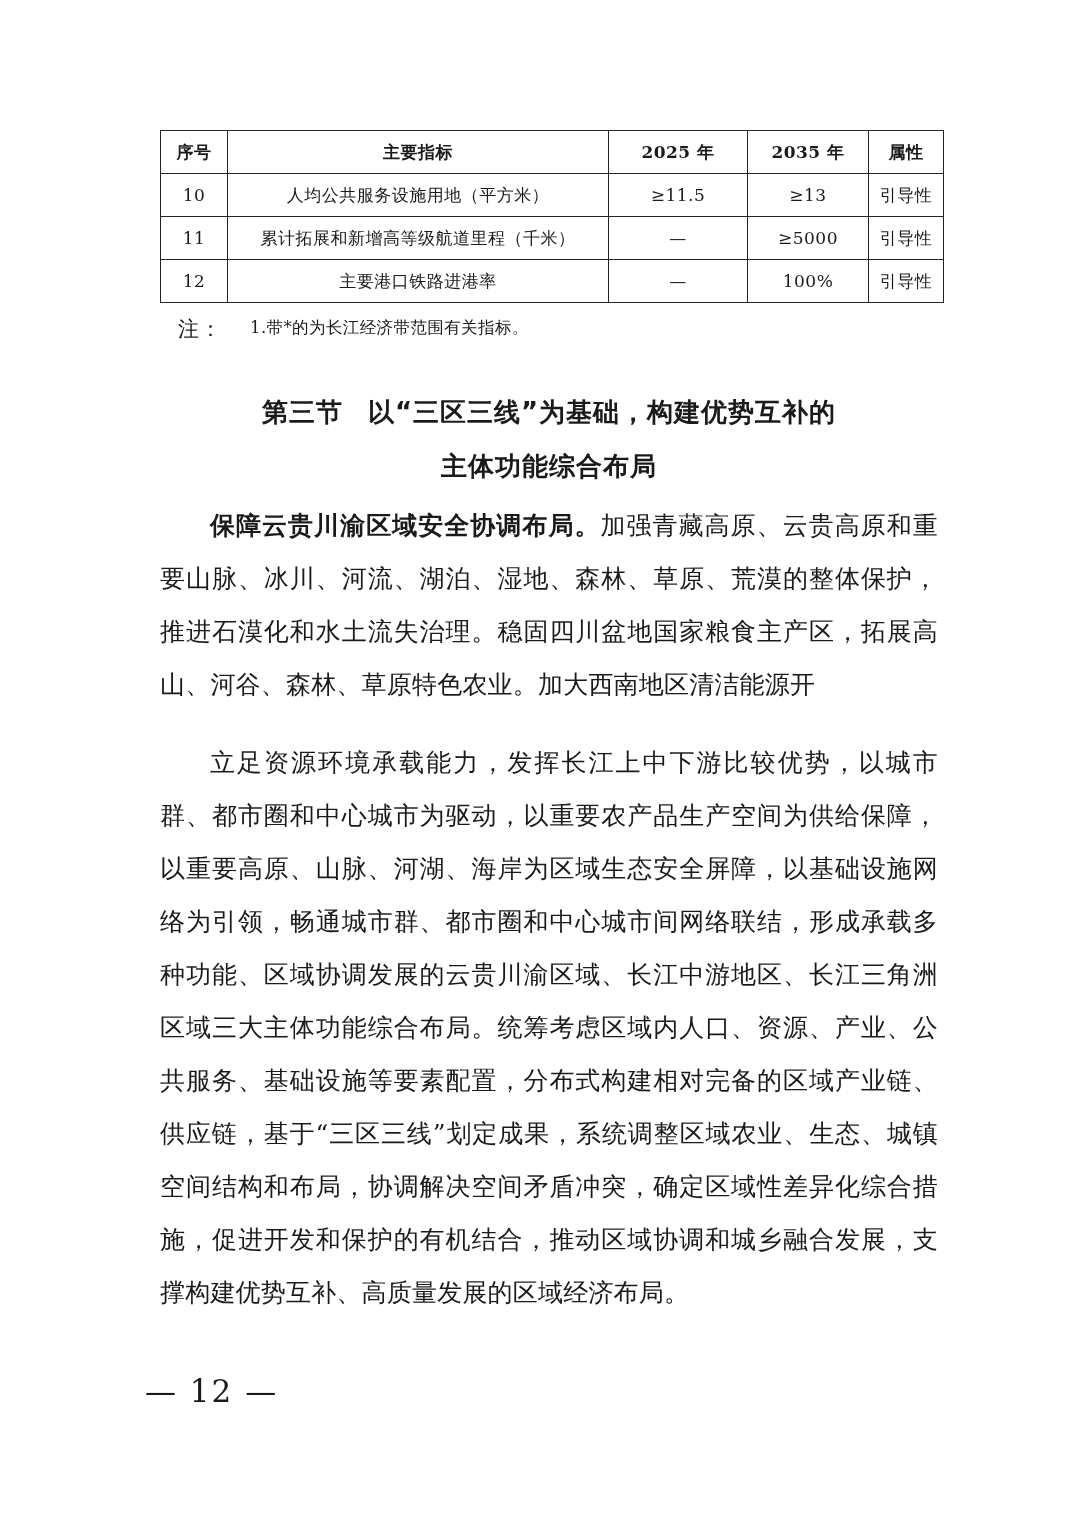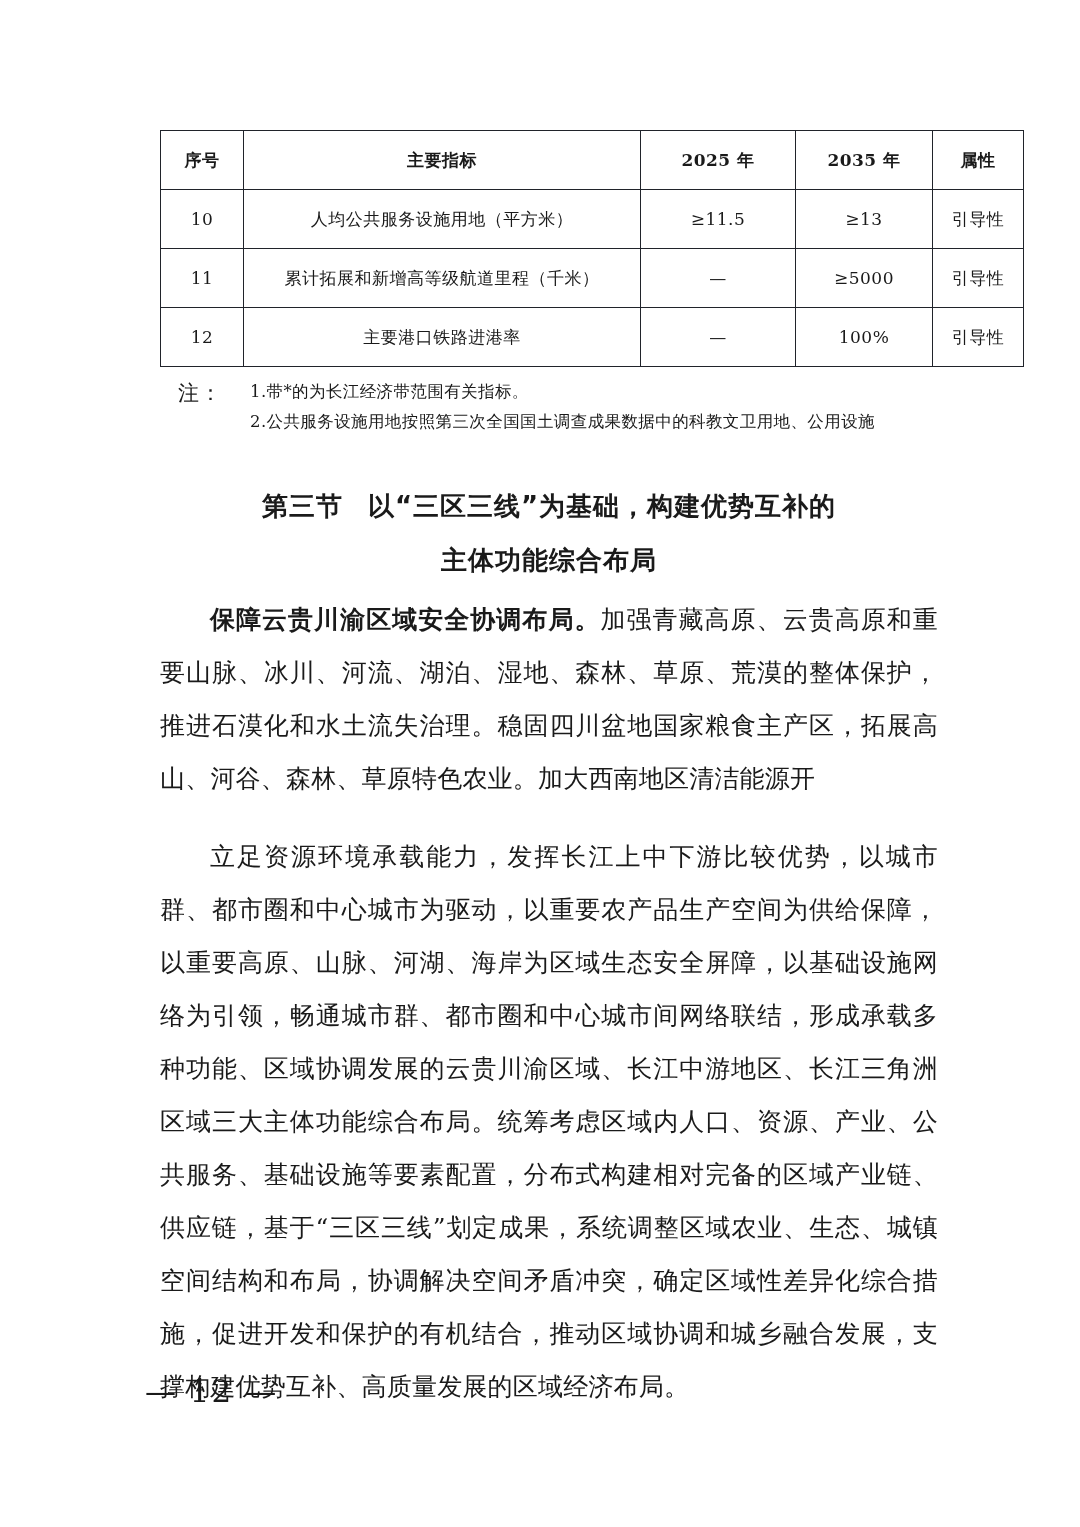--- a/index.html
+++ b/index.html
@@ -34,21 +34,21 @@
     border-collapse: collapse;
     width: 778px;
     table-layout: fixed;
   }
   table.indicator-table td,
   table.indicator-table th {
     border: 1.4px solid #20232a;
     font-family: "DejaVu Serif", "Liberation Serif", serif;
     font-size: 17px;
     font-weight: normal;
-    padding: 8px;
+    padding: 0;
     height: 42px;
     vertical-align: middle;
     text-align: center;
     letter-spacing: 0.5px;
   }
   table.indicator-table thead td {
     font-weight: bold;
   }
   .col-no    { width: 66px; }
   .col-name  { width: 380px; }
@@ -164,21 +164,20 @@
           <td>—</td>
           <td>100%</td>
           <td>引导性</td>
         </tr>
       </tbody>
     </table>
 
     <div class="notes">
       <span class="note-label">注：</span>
       <div class="note-line">1.带*的为长江经济带范围有关指标。</div>
-      <div class="note-line">2.公共服务设施用地按照第三次全国国土调查成果数据中的科教文卫用地、公用设施</div>
     </div>
 
     <div class="section-heading">
       <span class="sec-no">第三节</span><span>以“三区三线”为基础，构建优势互补的</span>
       <span class="h-line2">主体功能综合布局</span>
     </div>
 
     <p class="body-par tight"><span class="lead">保障云贵川渝区域安全协调布局。</span><span>加强青藏高原、云贵高原和重要山脉、冰川、河流、湖泊、湿地、森林、草原、荒漠的整体保护，推进石漠化和水土流失治理。稳固四川盆地国家粮食主产区，拓展高山、河谷、森林、草原特色农业。加大西南地区清洁能源开</span></p>
 
     <p class="body-par">立足资源环境承载能力，发挥长江上中下游比较优势，以城市群、都市圈和中心城市为驱动，以重要农产品生产空间为供给保障，以重要高原、山脉、河湖、海岸为区域生态安全屏障，以基础设施网络为引领，畅通城市群、都市圈和中心城市间网络联结，形成承载多种功能、区域协调发展的云贵川渝区域、长江中游地区、长江三角洲区域三大主体功能综合布局。统筹考虑区域内人口、资源、产业、公共服务、基础设施等要素配置，分布式构建相对完备的区域产业链、供应链，基于“三区三线”划定成果，系统调整区域农业、生态、城镇空间结构和布局，协调解决空间矛盾冲突，确定区域性差异化综合措施，促进开发和保护的有机结合，推动区域协调和城乡融合发展，支撑构建优势互补、高质量发展的区域经济布局。</p>

